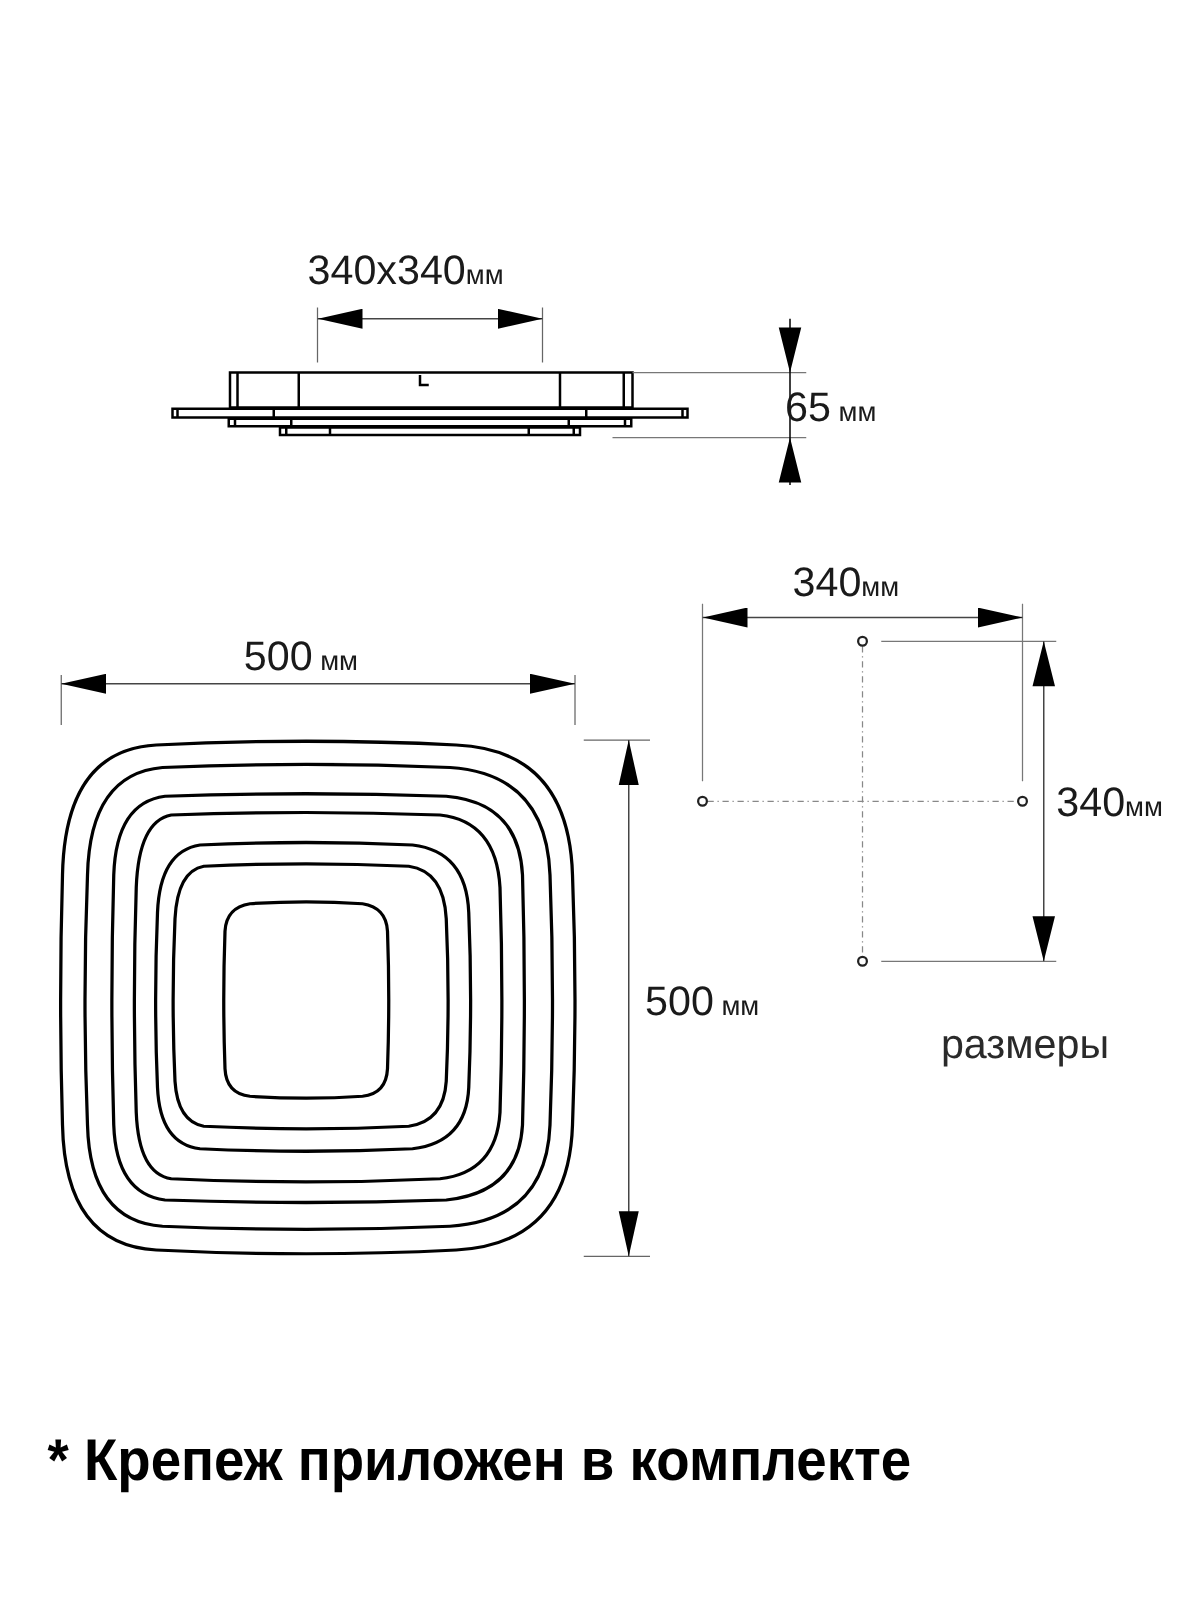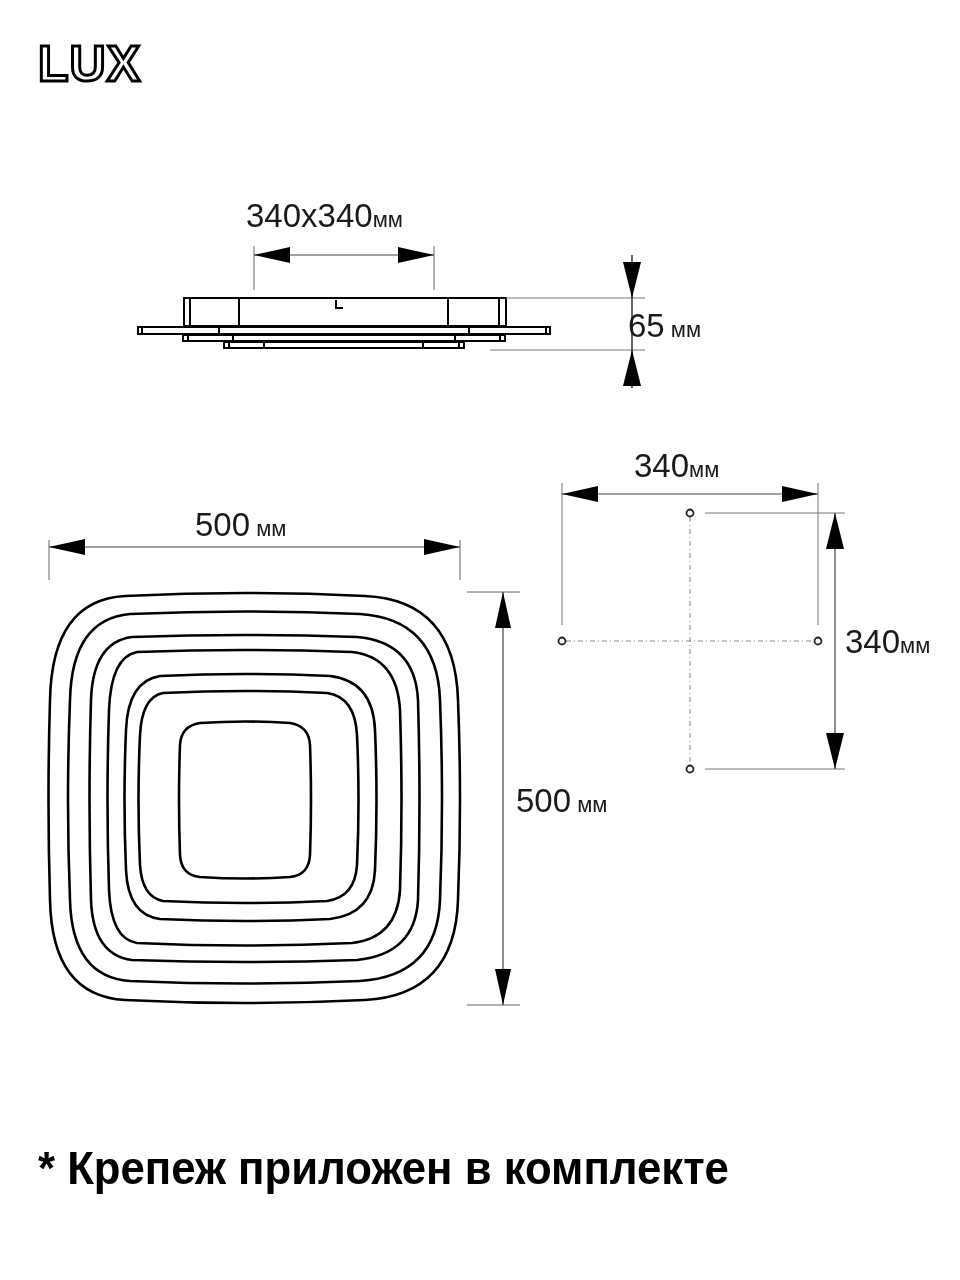--- a/index.html
+++ b/index.html
@@ -11,21 +11,20 @@
   .logo .outline { color: #fff; -webkit-text-stroke: 3px #000; }
   .dim { font-size: 33px; color: #1a1a1a; line-height: 36px; white-space: nowrap; }
   .dim .unit { font-size: 22px; }
   .caption { font-size: 33px; color: #2a2a2a; line-height: 38px; text-align: center; }
   .footer { left: 38px; top: 1140px; font-size: 47px; font-weight: bold; color: #000; line-height: 56px; white-space: nowrap; transform: scaleX(0.93); transform-origin: left; }
 </style>
 </head>
 <body>
 
 <div class="abs logo">
-  <span class="outline">LUX</span>
 </div>
 
 <svg class="canvas" width="960" height="1280" viewBox="0 0 960 1280">
   <defs>
     <marker id="arrR" viewBox="0 0 36 16" refX="36" refY="8" markerWidth="36" markerHeight="16" markerUnits="userSpaceOnUse" orient="auto">
       <path d="M0,0 L36,8 L0,16 Z" fill="#000"></path>
     </marker>
     <marker id="arrL" viewBox="0 0 36 16" refX="0" refY="8" markerWidth="36" markerHeight="16" markerUnits="userSpaceOnUse" orient="auto">
       <path d="M36,0 L0,8 L36,16 Z" fill="#000"></path>
     </marker>
@@ -136,15 +135,16 @@
   <span>500</span><span class="unit"> мм</span>
 </div>
 <div class="abs dim" style="left:634px; top:448px;">
   <span>340</span><span class="unit">мм</span>
 </div>
 <div class="abs dim" style="left:845px; top:624px;">
   <span>340</span><span class="unit">мм</span>
 </div>
 
 <div class="abs caption" style="left:700px; top:816px; width:240px;">
+  <div>размеры</div>
 </div>
 
 <div class="abs footer">* Крепеж приложен в комплекте</div>
 
 </body></html>

